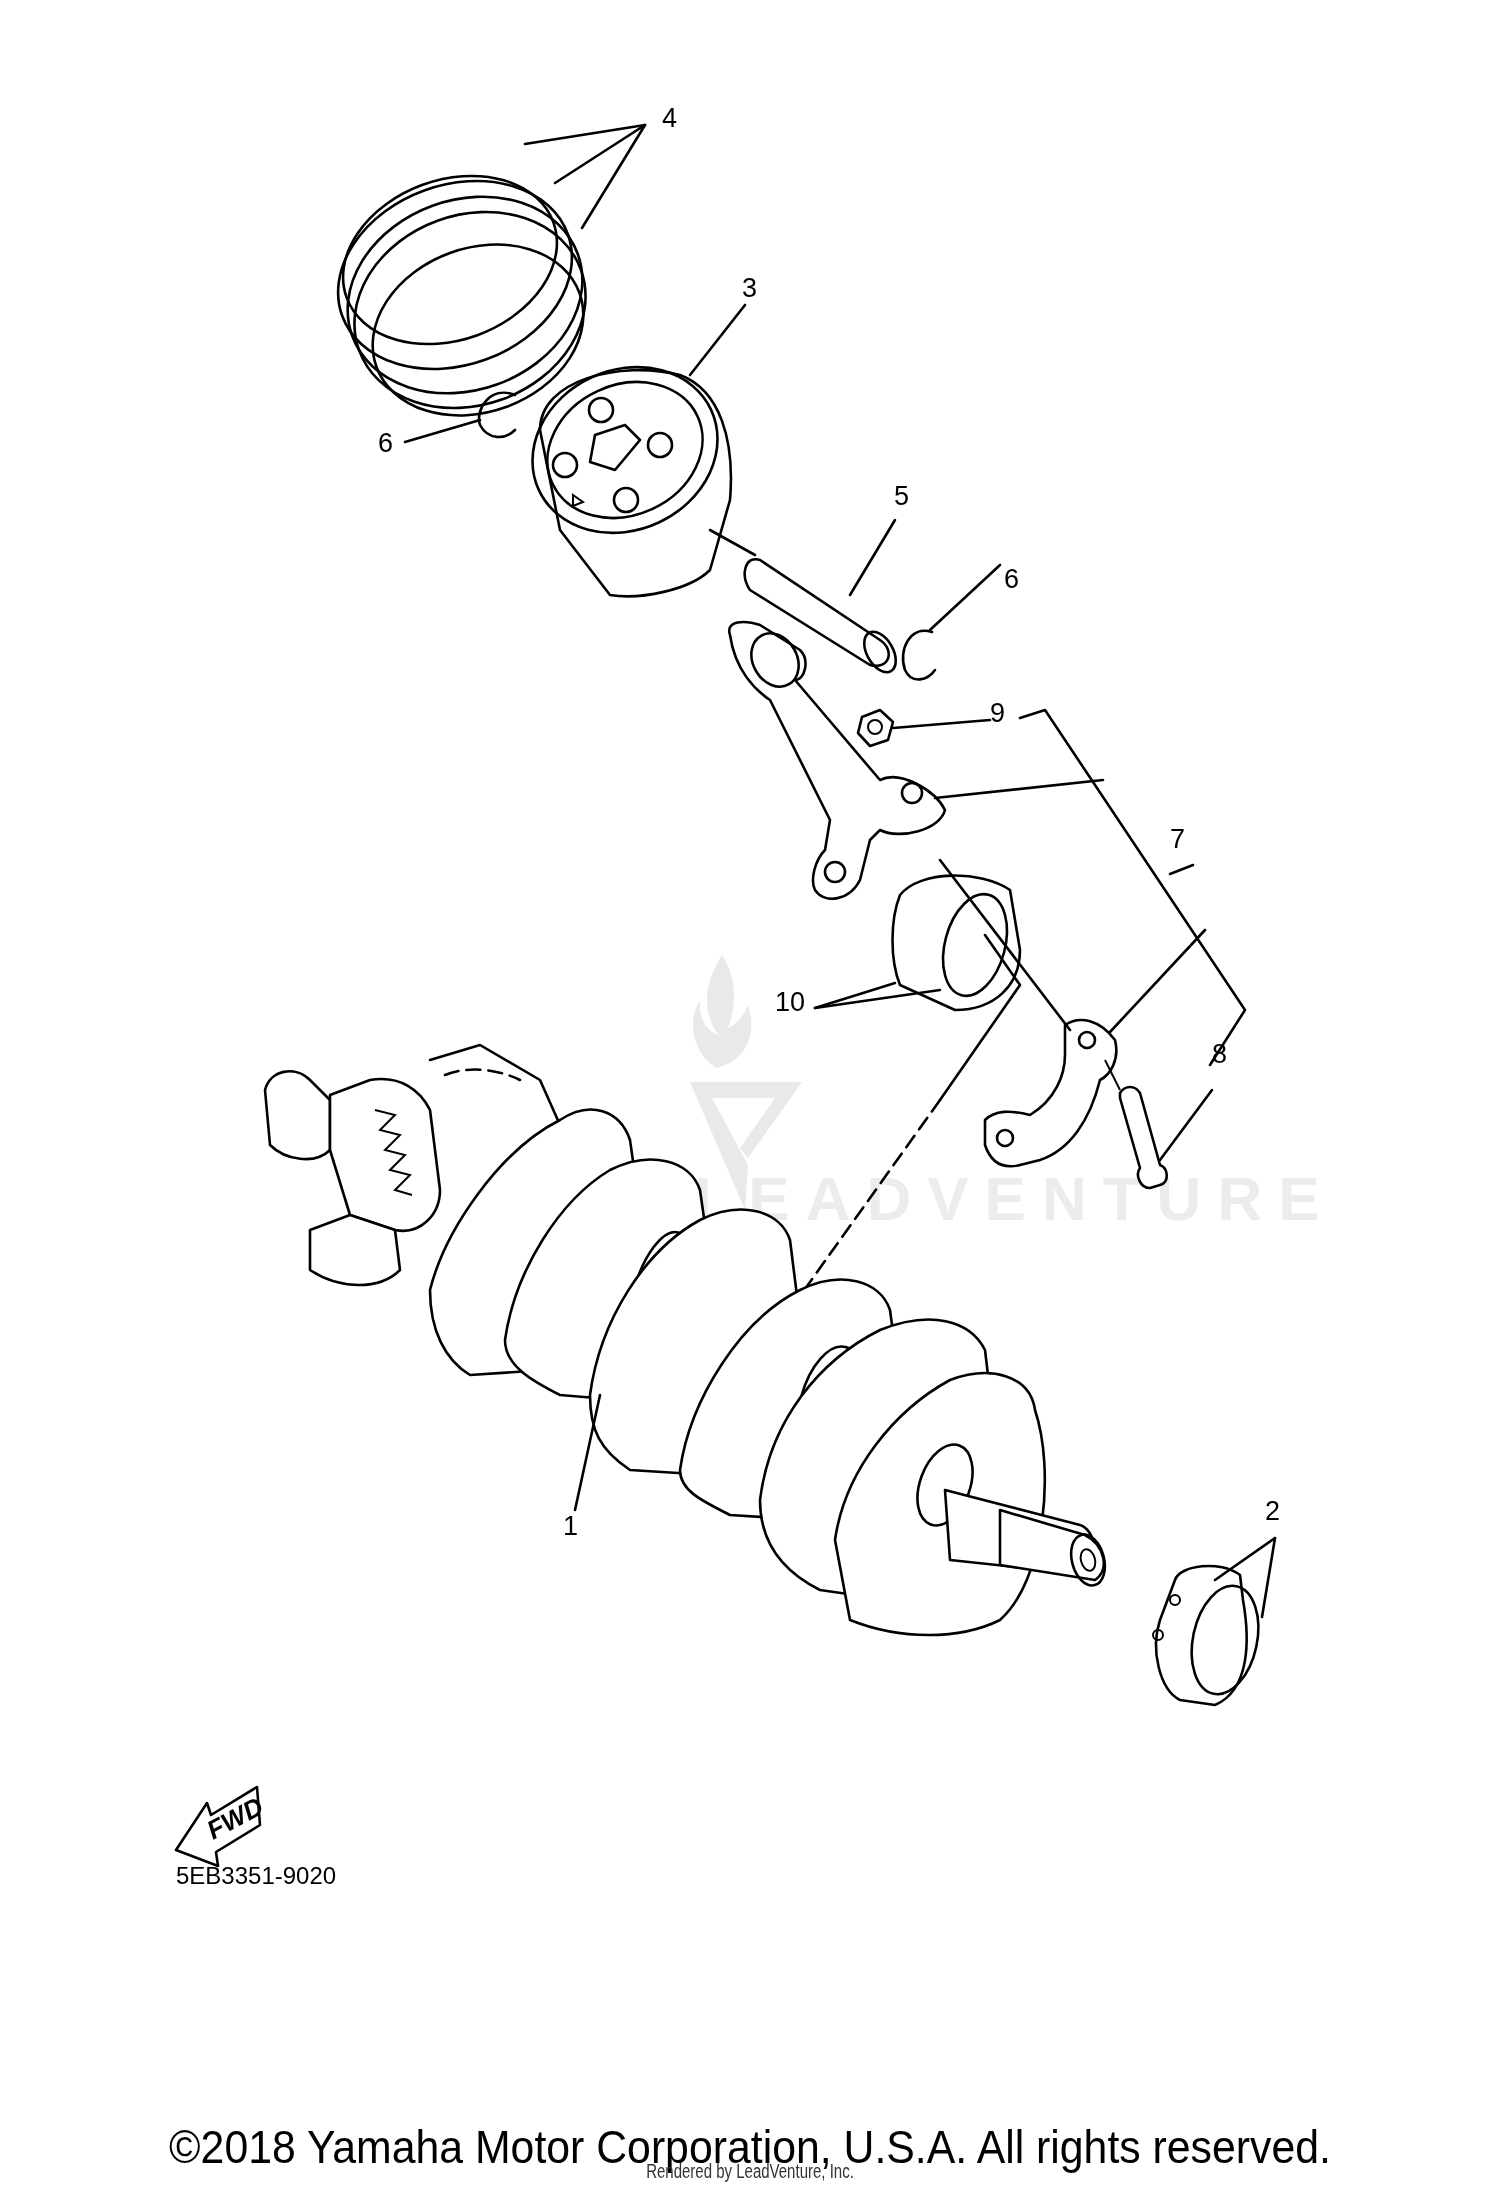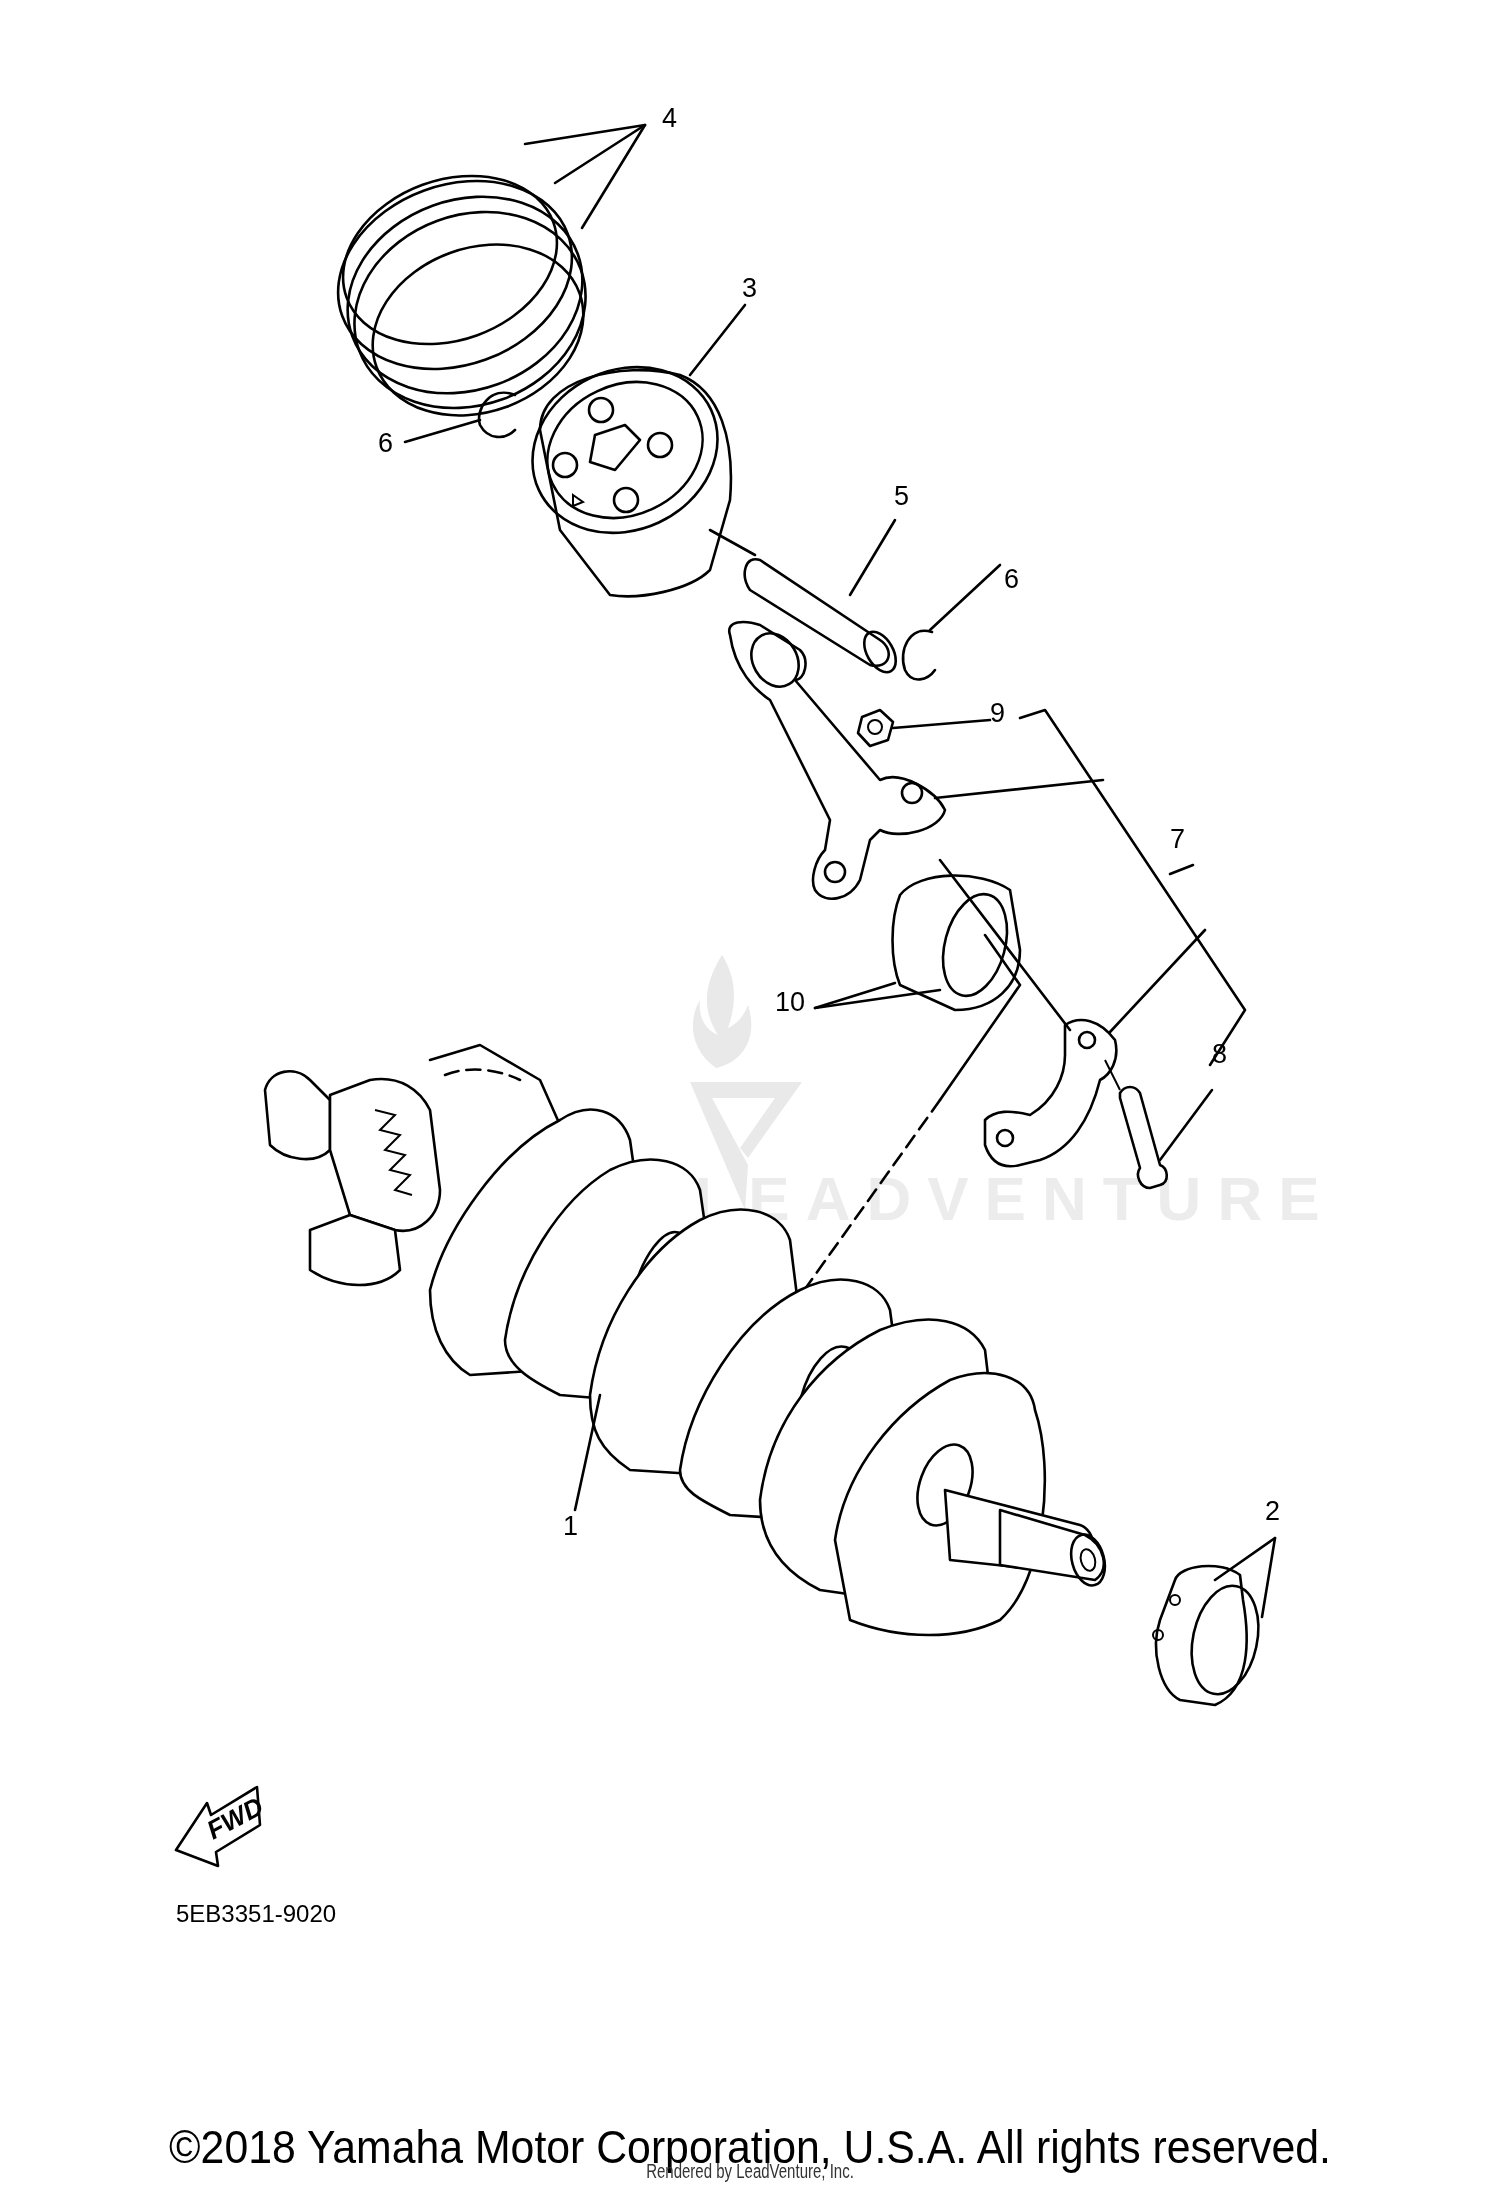--- a/index.html
+++ b/index.html
@@ -5,21 +5,21 @@
   html, body { margin:0; padding:0; background:#ffffff; }
   body { width:1500px; height:2187px; position:relative; overflow:hidden; font-family:"Liberation Sans", sans-serif; }
   #diagram { position:absolute; left:0; top:0; width:1500px; height:2187px; }
   .callout { font-family:"Liberation Sans", sans-serif; font-size:27px; fill:#000; }
   .ln { stroke:#000; stroke-width:2.6; fill:none; stroke-linecap:round; stroke-linejoin:round; }
   .thin { stroke:#000; stroke-width:2; fill:none; }
   .fillw { fill:#fff; }
   .dash { stroke-dasharray:14 8; }
   .wm { fill:#e9e9e9; }
   .wm-text { font-family:"Liberation Sans", sans-serif; font-weight:bold; font-size:62px; letter-spacing:16px; fill:#ececec; }
-  .partno { position:absolute; left:176px; top:1862px; font-size:24px; color:#000;margin-top:38px; }
+  .partno { position:absolute; left:176px; top:1862px; font-size:24px; color:#000; }
   .copyright { position:absolute; left:0; width:1500px; top:2120px; text-align:center; font-size:46px; color:#000; white-space:nowrap; transform:scaleX(0.93); }
   .rendered { position:absolute; left:0; width:1500px; top:2160px; text-align:center; font-size:20px; color:#333; transform:scaleX(0.75); }
   .fwd-label { font-family:"Liberation Sans", sans-serif; font-weight:bold; font-style:italic; font-size:26px; fill:#000; }
 </style>
 </head>
 <body>
 
 <svg id="diagram" viewBox="0 0 1500 2187" xmlns="http://www.w3.org/2000/svg">
 
   <g>

